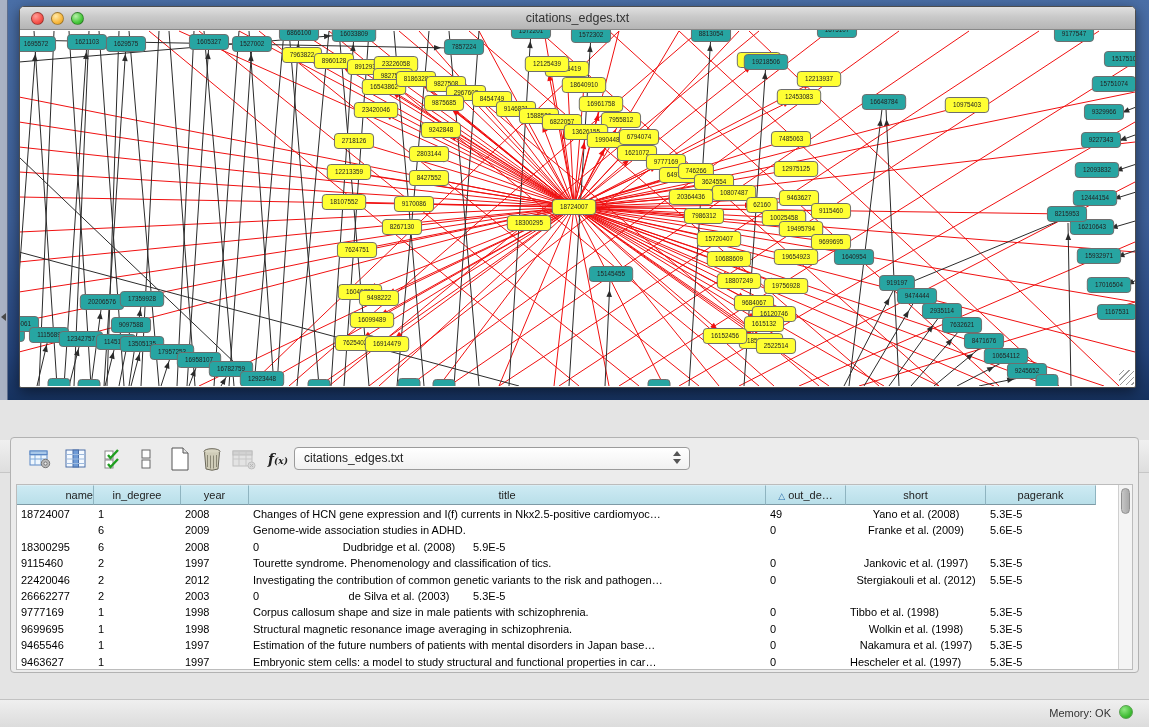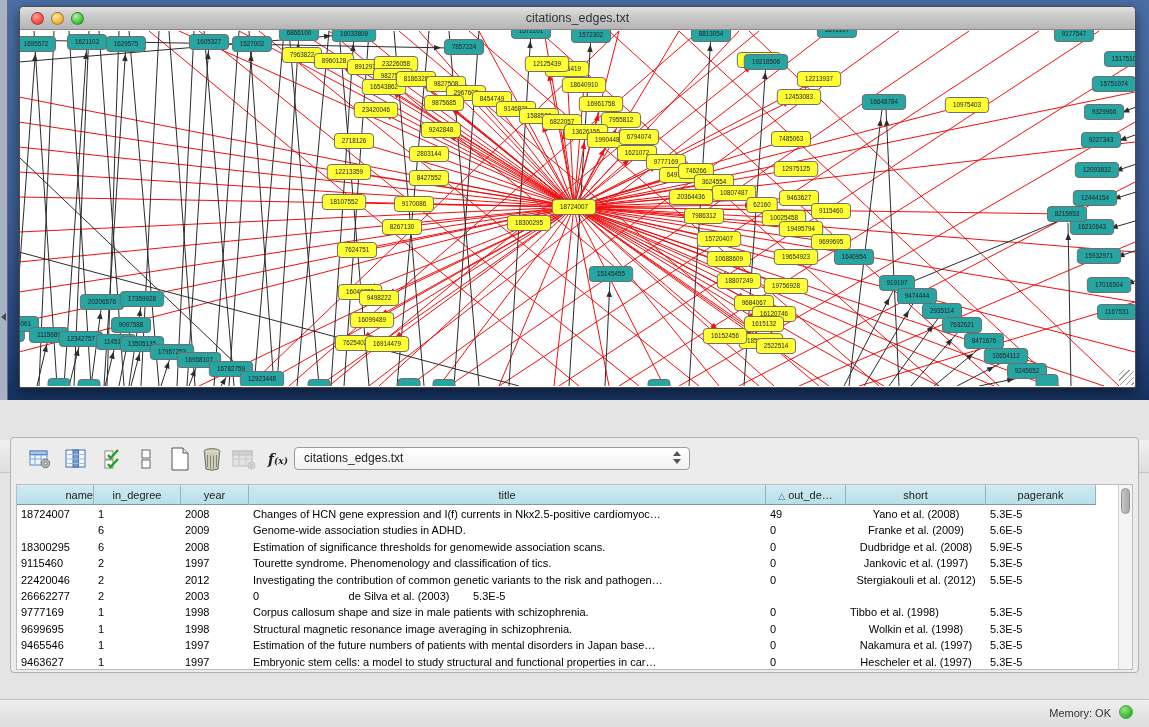--- a/index.html
+++ b/index.html
@@ -1018,21 +1018,20 @@
               <div class="td" style="width: 68px;">2009</div>
               <div class="td" style="width: 517px;">Genome-wide association studies in ADHD.</div>
               <div class="td" style="width: 80px;">0</div>
               <div class="td" style="width: 140px; text-align: center;">Franke et al. (2009)</div>
               <div class="td" style="width: 110px;">5.6E-5</div>
             </div>
             <div class="trow" style="top: 53.8px;">
               <div class="td" style="width: 77px;">18300295</div>
               <div class="td" style="width: 87px;">6</div>
               <div class="td" style="width: 68px;">2008</div>
-              <div class="td" style="width: 517px;">Estimation of significance thresholds for genomewide association scans.</div>
               <div class="td" style="width: 80px;">0</div>
               <div class="td" style="width: 140px; text-align: center;">Dudbridge et al. (2008)</div>
               <div class="td" style="width: 110px;">5.9E-5</div>
             </div>
             <div class="trow" style="top: 70.2px;">
               <div class="td" style="width: 77px;">9115460</div>
               <div class="td" style="width: 87px;">2</div>
               <div class="td" style="width: 68px;">1997</div>
               <div class="td" style="width: 517px;">Tourette syndrome. Phenomenology and classification of tics.</div>
               <div class="td" style="width: 80px;">0</div>
@@ -1082,21 +1081,21 @@
               <div class="td" style="width: 80px;">0</div>
               <div class="td" style="width: 140px; text-align: center;">Nakamura et al. (1997)</div>
               <div class="td" style="width: 110px;">5.3E-5</div>
             </div>
             <div class="trow" style="top: 168.6px;">
               <div class="td" style="width: 77px;">9463627</div>
               <div class="td" style="width: 87px;">1</div>
               <div class="td" style="width: 68px;">1997</div>
               <div class="td" style="width: 517px;">Embryonic stem cells: a model to study structural and functional properties in car…</div>
               <div class="td" style="width: 80px;">0</div>
-              <div class="td" style="width: 140px; text-align: center;">Hescheler et al. (1997)</div>
+              <div class="td" style="width: 140px; text-align: left;">Hescheler et al. (1997)</div>
               <div class="td" style="width: 110px;">5.3E-5</div>
             </div>
           </div>
         <div class="vscroll">
           <div class="vthumb"></div>
         </div>
       </div>
 
       <div class="tabbar">
         <span class="seg" id="seg-tabs">

